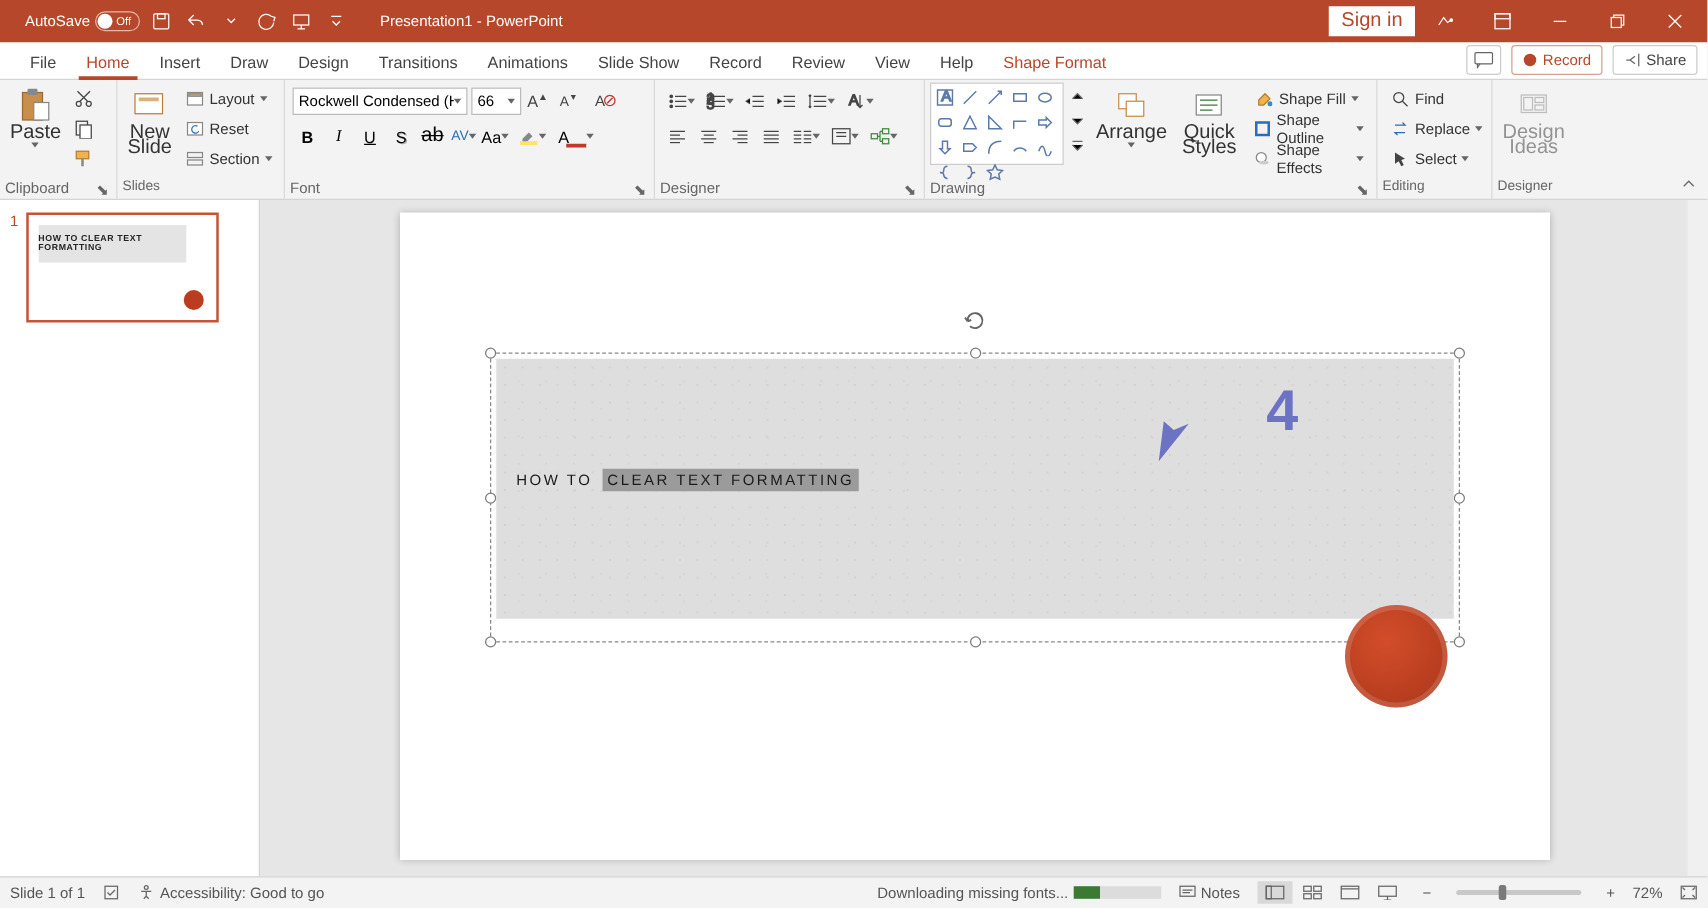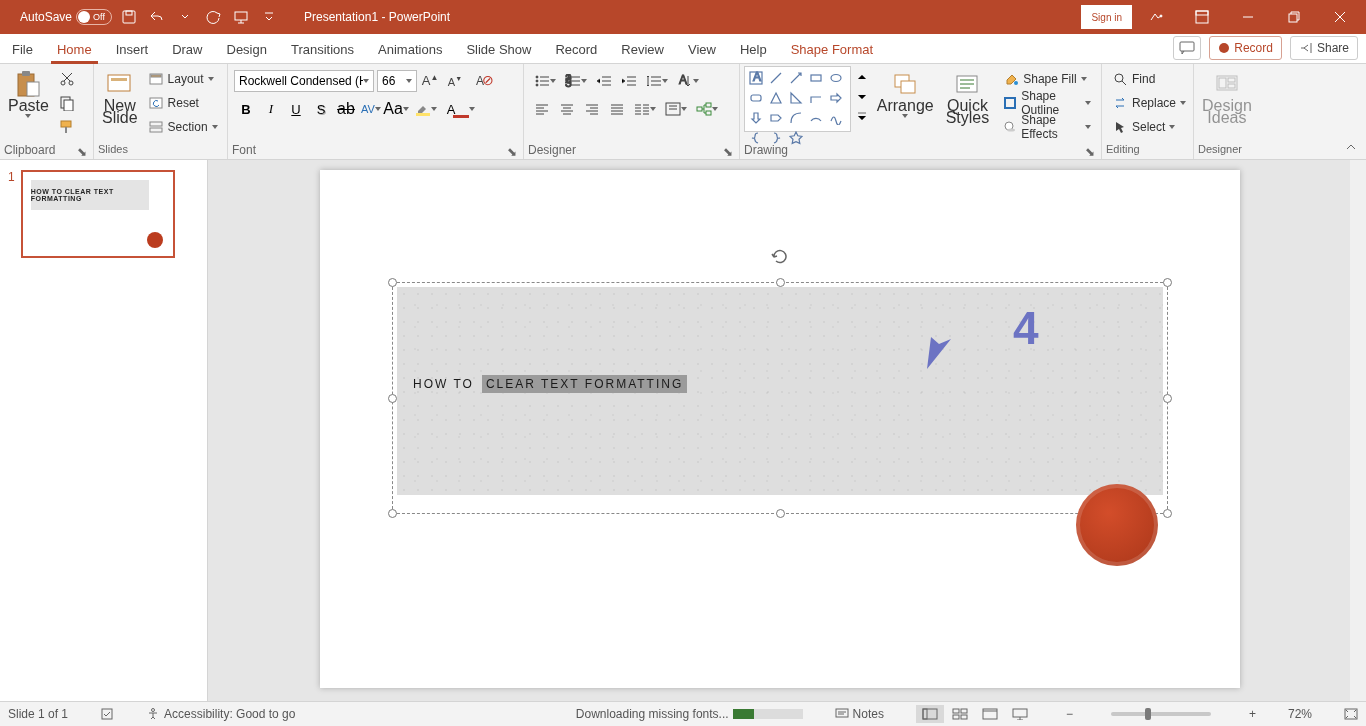--- a/index.html
+++ b/index.html
@@ -12,26 +12,26 @@
 .autosave-toggle { width:36px; height:16px; border:1px solid #e8b5a7; border-radius:8px; position:relative; display:flex; align-items:center; font-size:9px; color:#fff; padding-left:16px; }
 .autosave-toggle::before { content:''; position:absolute; width:12px; height:12px; background:#fff; border-radius:50%; left:1px; top:1px; }
 .qat-btn { width:22px; height:22px; display:flex; align-items:center; justify-content:center; cursor:pointer; }
 .qat-btn svg { stroke:#fff; fill:none; }
 .title-center { position:absolute; left:304px; display:flex; align-items:center; gap:14px; }
 .doc-title { color:#fff; font-size:12px; }
 .search-box { width:360px; height:26px; background:#c96a52; display:flex; align-items:center; padding:0 8px; gap:8px; }
 .search-box input { background:transparent; border:none; outline:none; color:#fff; flex:1; font-size:12px; }
 .search-box input::placeholder { color:#f3d6cd; }
 .titlebar-right { margin-left:auto; display:flex; align-items:center; gap:2px; padding-right:4px; }
-.signin-btn { height:22px; padding:12px 10px; background:#fff; color:#b7472a; display:flex; align-items:center; font-size:10px; cursor:pointer; }
+.signin-btn { height:22px; padding:12px 10px; background:#fff; color:#b7472a; display:flex; align-items:center; font-size:16px; cursor:pointer; }
 .win-btn { width:44px; height:34px; display:flex; align-items:center; justify-content:center; cursor:pointer; }
 .win-btn svg { stroke:#fff; fill:none; }
 
 
-.menubar { height:30px; background:#fff; display:flex; align-items:flex-end; gap:0; border-bottom:1px solid #d4d4d4; position:relative; }
+.menubar { height:30px; background:#fff; display:flex; align-items:flex-end; padding-left:12px; gap:0; border-bottom:1px solid #d4d4d4; position:relative; }
 .tab { padding:6px 12px; font-size:13px; color:#444; cursor:pointer; position:relative; }
 .tab.active { color:#b7472a; }
 .tab.active::after { content:''; position:absolute; left:6px; right:6px; bottom:-1px; height:3px; background:#b7472a; }
 .tab.contextual { color:#b7472a; }
 .menubar-right { position:absolute; right:8px; top:2px; display:flex; align-items:center; gap:8px; }
 .mb-btn { height:24px; padding:0 8px; display:flex; align-items:center; gap:4px; font-size:12px; cursor:pointer; border:1px solid transparent; }
 .mb-btn.record { color:#b7472a; border:1px solid #d7a192; border-radius:3px; }
 .mb-btn.share { color:#444; border:1px solid #ccc; border-radius:3px; }
 .mb-btn.comments { width:28px; padding:0; justify-content:center; border:1px solid #ccc; border-radius:3px; }
 
@@ -82,21 +82,21 @@
   background-size:14px 14px,22px 22px; background-position:0 0,7px 7px; }
 .title-text { position:absolute; left:20px; top:92px; font-family:"Arial Black","Impact",sans-serif; font-size:42px; font-weight:400; letter-spacing:2px; color:#1b1b1b; display:flex; align-items:center;text-align:right; }
 .title-text .sel { background:#9b9b9b; padding:2px 4px; margin-left:8px; }
 .arrow-ann { position:absolute; left:516px; top:16px; }
 .arrow-ann svg path { fill:#6c73c3; }
 .arrow-num { position:absolute; left:620px; top:18px; font-size:46px; font-weight:700; color:#6c73c3; }
 .stamp { position:absolute; right:82px; top:314px; width:82px; height:82px; border-radius:50%; background:radial-gradient(circle at 40% 35%, #d34d2a, #a93619); box-shadow:inset 0 0 0 4px rgba(255,255,255,0.15); }
 .vscroll { position:absolute; right:0; top:0; bottom:0; width:16px; background:#f0f0f0; }
 
 
-.statusbar { position:absolute; left:0; right:0; bottom:0; height:20px; background:#f3f3f3; border-top:1px solid #d4d4d4; display:flex; align-items:center; font-size:11px; color:#555; padding:12px 8px; gap:32px; }
+.statusbar { position:absolute; left:0; right:0; bottom:0; height:20px; background:#f3f3f3; border-top:1px solid #d4d4d4; display:flex; align-items:center; font-size:11px; color:#555; padding:12px 8px; gap:14px; }
 .statusbar .spacer { flex:1; }
 .sb-btn { display:flex; align-items:center; gap:4px; cursor:pointer; }
 .view-btns { display:flex; gap:2px; }
 .view-btn { width:28px; height:18px; display:flex; align-items:center; justify-content:center; cursor:pointer; }
 .view-btn.active { background:#d9d9d9; }
 .zoom-slider { width:100px; height:4px; background:#c8c8c8; position:relative; border-radius:2px; margin:0 6px; }
 .zoom-slider::after { content:''; position:absolute; left:34px; top:-4px; width:6px; height:12px; background:#7a7a7a; border-radius:2px; }
 .progress { width:70px; height:10px; background:#dcdcdc; position:relative; }
 .progress::after { content:''; position:absolute; left:0; top:0; bottom:0; width:30%; background:#3a7a33; }
 </style>
@@ -337,21 +337,21 @@
               <span style="font-size:13px;text-shadow:1px 1px #aaa">S</span>
             </div>
         <div class="iconbtn">
               <span style="text-decoration:line-through;font-size:16px">ab</span>
             </div>
         <div class="iconbtn">
               <span style="font-size:11px;color:#2a6fb5">AV</span>
               <span class="dd-caret"></span>
             </div>
         <div class="iconbtn">
-              <span style="font-size:16px">Aa</span>
+              <span style="font-size:13px">Aa</span>
               <span class="dd-caret"></span>
             </div>
         <div class="iconbtn" style="width:34px">
               <svg width="16" height="14" viewBox="0 0 16 14">
                 <path d="M3 9l5-5 3 3-5 5H3z" fill="#888"></path>
                 <rect x="1" y="11" width="14" height="3" fill="#ffe26a"></rect>
               </svg>
               <span class="dd-caret"></span>
             </div>
         <div class="iconbtn" style="width:34px">

